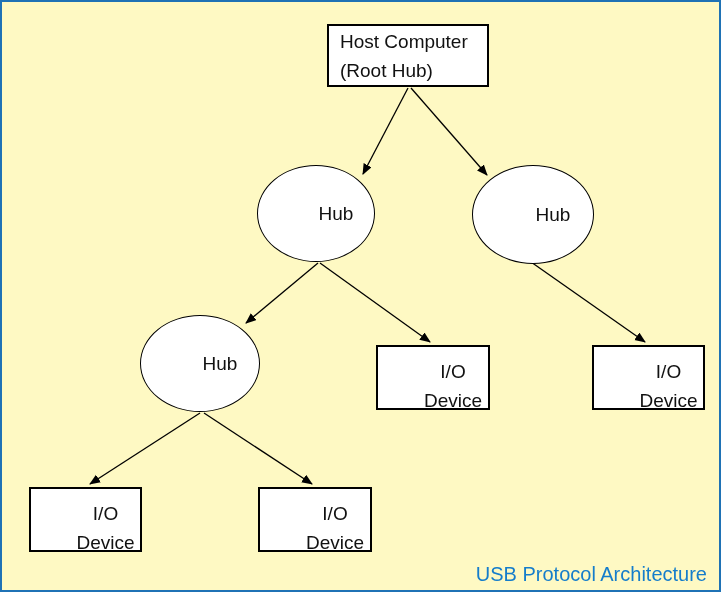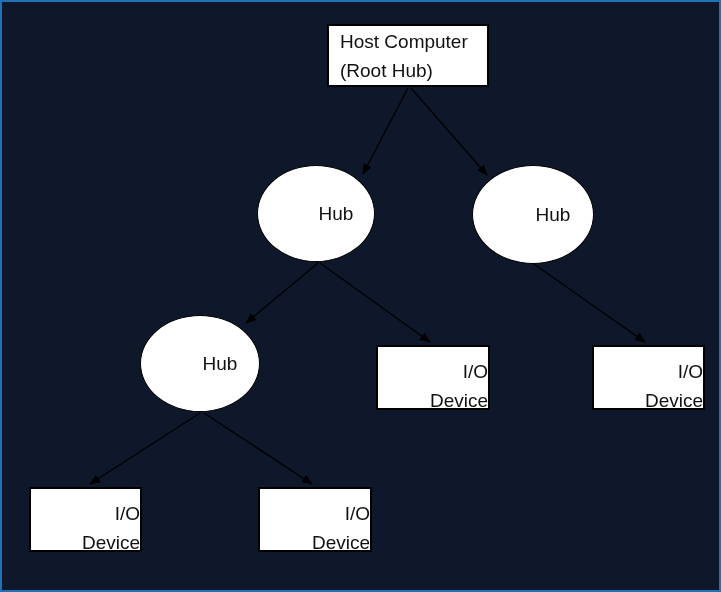--- a/index.html
+++ b/index.html
@@ -7,21 +7,21 @@
     padding: 0;
     background: #ffffff;
     font-family: "Liberation Sans", sans-serif;
   }
   .frame {
     position: relative;
     width: 721px;
     height: 592px;
     box-sizing: border-box;
     border: 2px solid #1F72B5;
-    background: #0f172a;
+    background: #fef9c3;
     overflow: hidden;
   }
   .edges {
     position: absolute;
     left: 0;
     top: 0;
     width: 717px;
     height: 588px;
   }
   .edges line {
@@ -53,21 +53,21 @@
     text-align: center;
   }
   .host {
     left: 325px; top: 22px; width: 162px; height: 63px;
   }
   .host .label {
     text-align: left;
     padding-left: 11px;
   }
   .io .label {
-    text-align: right;
+    text-align: center;
     margin-top: 16px;
   }
   .hub-left   { left: 255px; top: 163px; width: 118px; height: 97px; }
   .hub-right  { left: 470px; top: 163px; width: 122px; height: 99px; }
   .hub-lower  { left: 138px; top: 313px; width: 120px; height: 97px; }
   .io-middle        { left: 374px; top: 343px; width: 114px; height: 65px; }
   .io-right         { left: 590px; top: 343px; width: 113px; height: 65px; }
   .io-bottom-left   { left:  27px; top: 485px; width: 113px; height: 65px; }
   .io-bottom-center { left: 256px; top: 485px; width: 114px; height: 65px; }
   .caption {
@@ -128,14 +128,15 @@
   <div class="node rect io io-bottom-left">
     <span class="label">I/O
 Device</span>
   </div>
 
   <div class="node rect io io-bottom-center">
     <span class="label">I/O
 Device</span>
   </div>
 
+  <div class="caption">USB Protocol Architecture</div>
 
 </div>
 
 </body></html>

